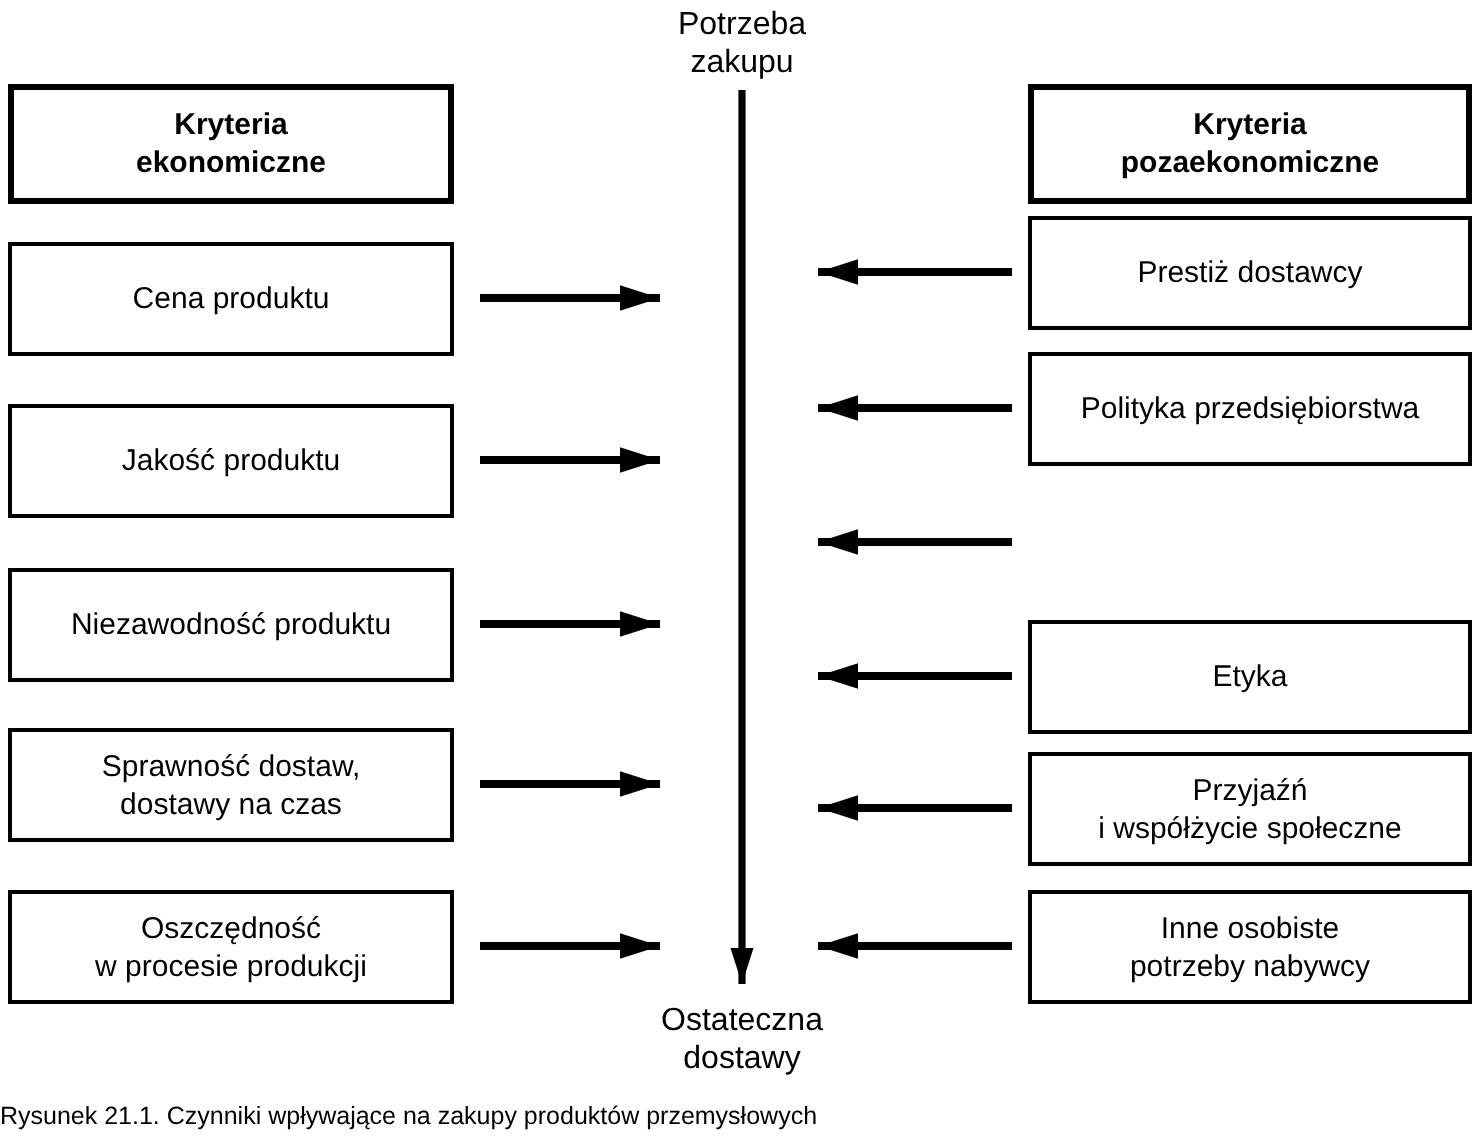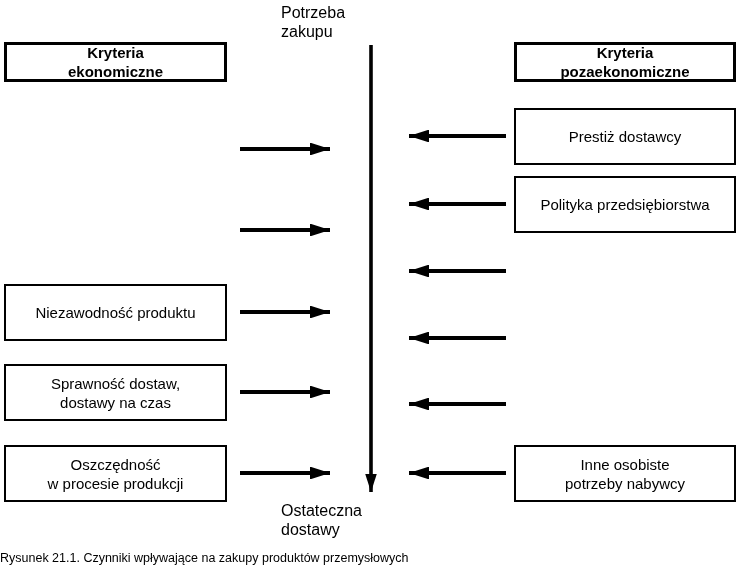--- a/index.html
+++ b/index.html
@@ -35,27 +35,28 @@
     padding: 2px 6px;
   }
   .box.header {
     border-width: 3px;
     font-weight: bold;
   }
 
   .left-col  { left: 4px;   width: 223px; }
   .right-col { left: 514px; width: 222px; }
 
-  .h-box  { height: 40px; }
+  .h-box  { height: 60px; }
   .r-box  { height: 57px; }
 
   .flow-label {
     position: absolute;
     width: 180px;
     left: 281px;
+    text-align: center;
     font-size: 16px;
     line-height: 19px;
     white-space: pre-line;
   }
   .flow-label.top    { top: 3px; }
   .flow-label.bottom { top: 501px; }
 
   .caption {
     position: absolute;
     top: 550px;
@@ -70,30 +71,35 @@
 
 <div class="canvas">
 
   <div class="flow-label top">Potrzeba
 zakupu</div>
   <div class="flow-label bottom">Ostateczna
 dostawy</div>
 
   <div class="box header left-col h-box" style="top:42px">Kryteria
 ekonomiczne</div>
+  <div class="box left-col r-box" style="top:121px">Cena produktu</div>
+  <div class="box left-col r-box" style="top:202px">Jakość produktu</div>
   <div class="box left-col r-box" style="top:284px">Niezawodność produktu</div>
   <div class="box left-col r-box" style="top:364px">Sprawność dostaw,
 dostawy na czas</div>
   <div class="box left-col r-box" style="top:445px">Oszczędność
 w procesie produkcji</div>
 
   <div class="box header right-col h-box" style="top:42px">Kryteria
 pozaekonomiczne</div>
   <div class="box right-col r-box" style="top:176px">Polityka przedsiębiorstwa</div>
   <div class="box right-col r-box" style="top:108px">Prestiż dostawcy</div>
+  <div class="box right-col r-box" style="top:310px">Etyka</div>
+  <div class="box right-col r-box" style="top:376px">Przyjaźń
+i współżycie społeczne</div>
   <div class="box right-col r-box" style="top:445px">Inne osobiste
 potrzeby nabywcy</div>
 
   <svg class="arrows-layer" width="738" height="571" viewBox="0 0 738 571" xmlns="http://www.w3.org/2000/svg">
     <defs>
       <marker id="ah" markerWidth="5.2" markerHeight="3.2" refX="5" refY="1.6" orient="auto" markerUnits="strokeWidth">
         <path d="M0,0 L5,1.6 L0,3.2 Z" fill="#000"></path>
       </marker>
     </defs>
 

